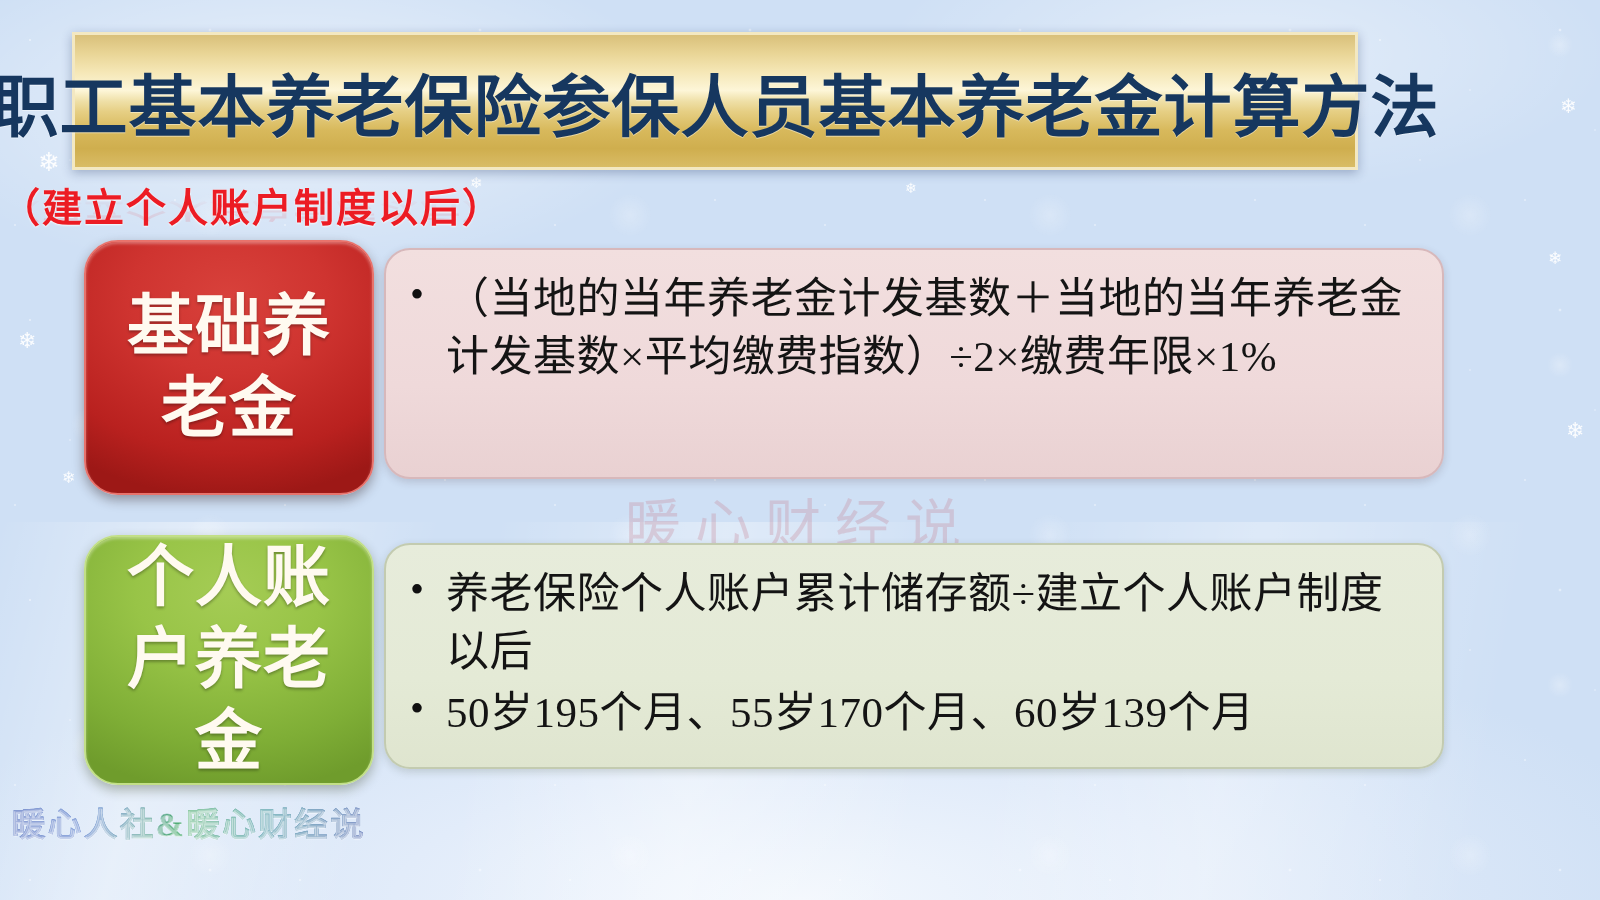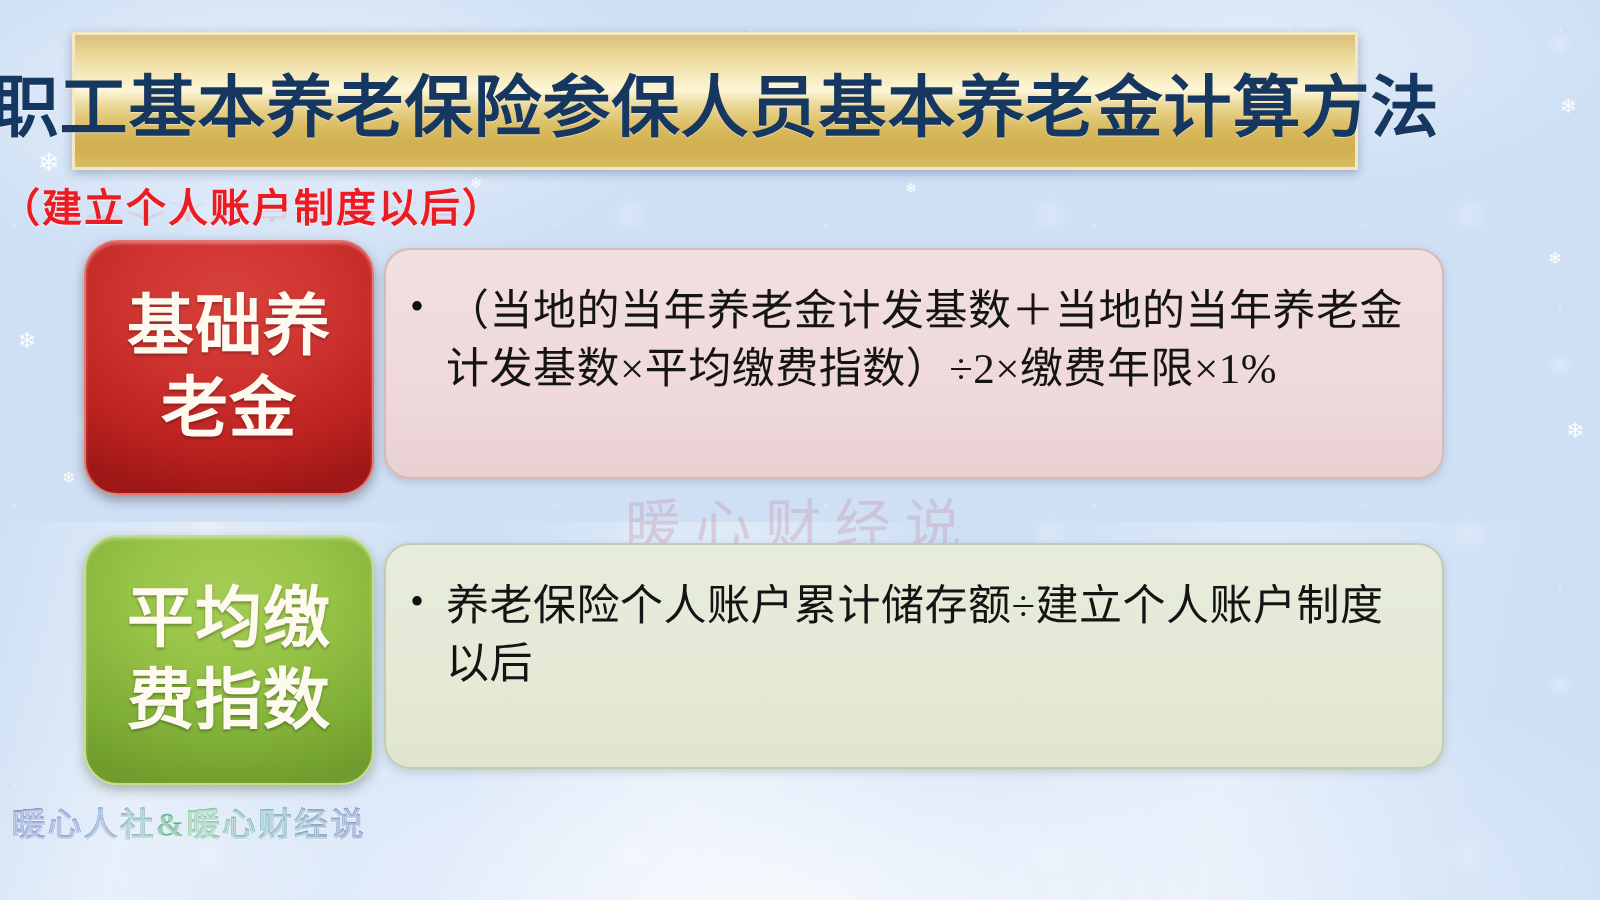--- a/index.html
+++ b/index.html
@@ -223,21 +223,21 @@
   }
 
   .content-box {
     position: absolute;
     left: 300px;
     top: 8px;
     right: 0;
     height: calc(100% - 24px);
     border-radius: 26px;
     box-sizing: border-box;
-    padding: 32px 26px 10px 14px;
+    padding: 20px 26px 10px 14px;
     overflow: hidden;
   }
   #content-basic {
     background: linear-gradient(to bottom, #f2dfdf 0%, #efd9da 60%, #e9d1d2 100%);
     border: 2px solid #d7b8bb;
     box-shadow: 0 3px 8px rgba(60,40,50,0.18);
   }
   #content-personal {
     background: linear-gradient(to bottom, #e7ecdb 0%, #e4ead6 60%, #dfe5cf 100%);
     border: 2px solid #c3cbb0;
@@ -337,25 +337,26 @@
     </div>
     <div class="content-box" id="content-basic">
       <ul class="bullet-list">
         <li class="bullet-item">（当地的当年养老金计发基数＋当地的当年养老金计发基数×平均缴费指数）÷2×缴费年限×1%</li>
       </ul>
     </div>
   </div>
 
   <div class="row" id="row-personal">
     <div class="label-box" id="label-personal">
-      <div class="label-text">平均缴费指数</div>
+      <div class="label-text">个人账户养老金</div>
     </div>
     <div class="content-box" id="content-personal">
       <ul class="bullet-list">
         <li class="bullet-item">养老保险个人账户累计储存额÷建立个人账户制度以后</li>
+        <li class="bullet-item">50岁195个月、55岁170个月、60岁139个月</li>
       </ul>
     </div>
   </div>
 
   <div id="bottom-signature">
     <span id="bottom-signature-text">暖心人社&amp;暖心财经说</span>
   </div>
 
 </div>
 

